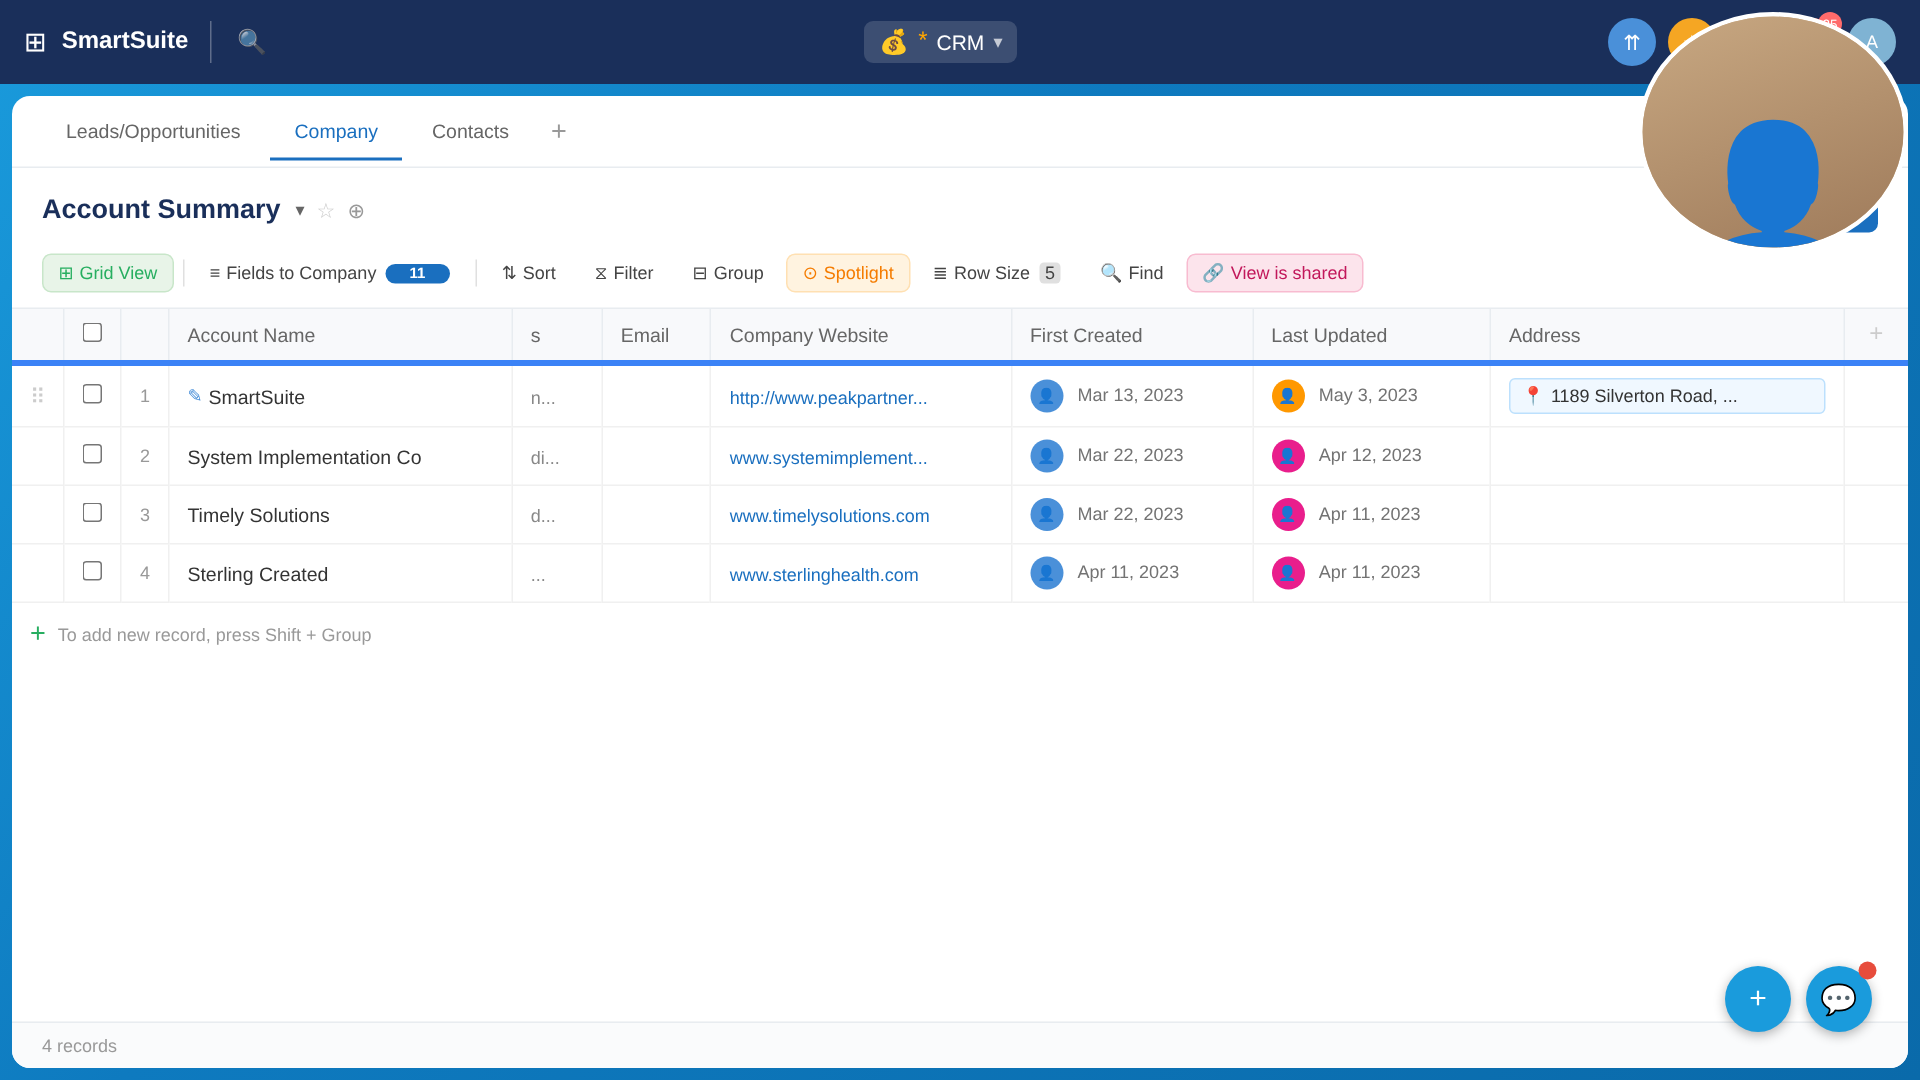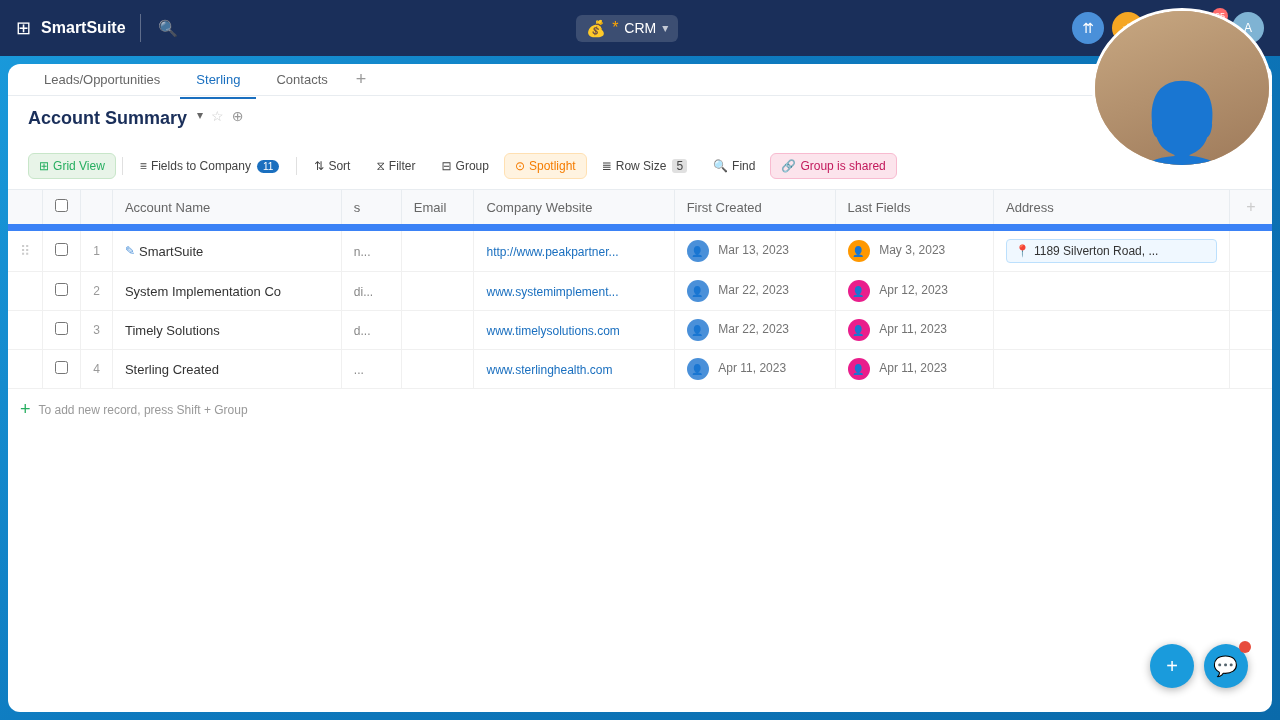--- a/index.html
+++ b/index.html
@@ -140,21 +140,21 @@
       flex-direction: column;
     }
 
     
     .tab-nav {
       display: flex;
       align-items: center;
       border-bottom: 1px solid #e8ecf0;
       padding: 0 20px;
       gap: 4px;
-      height: 32px;
+      height: 48px;
       text-align: right;
     }
     .tab-item {
       padding: 10px 16px;
       font-size: 13px;
       color: #666;
       cursor: pointer;
       border-bottom: 2px solid transparent;
       margin-bottom: -1px;
     }
@@ -166,21 +166,21 @@
     .tab-add {
       color: #999;
       font-size: 18px;
       cursor: pointer;
       padding: 4px 8px;
     }
 
     
     .view-header {
       display: flex;
-      align-items: flex-start;
+      align-items: center;
       padding: 12px 20px 8px;
       gap: 8px;
     }
     .view-title {
       font-size: 18px;
       font-weight: 600;
       color: #1a2f5a;
     }
     .view-title-caret {
       color: #666;
@@ -232,23 +232,24 @@
     }
     .grid-view-btn {
       background: #e8f4e8;
       color: #27ae60;
       border-color: #c8e6c9;
     }
     .fields-badge {
       background: #1a6fbf;
       color: white;
       border-radius: 10px;
-      padding: 1px 6px;
+      padding: 1px 16px;
       font-size: 10px;
       margin-left: 2px;
+      font-weight: bold;
     }
     .toolbar-sep {
       width: 1px;
       height: 18px;
       background: #e0e0e0;
       margin: 0 2px;
     }
     .spotlight-btn {
       background: #fff3e0;
       color: #f57c00;
@@ -266,21 +267,21 @@
       overflow: auto;
       border-top: 1px solid #e8ecf0;
     }
     table {
       width: 100%;
       border-collapse: collapse;
       font-size: 13px;
     }
     thead tr {
       background: #f8f9fb;
-      border-bottom: 7px solid #3b82f6;
+      border-bottom: 4px solid #3b82f6;
       margin-top: 12px;
     }
     thead th {
       padding: 8px 12px;
       text-align: left;
       font-weight: 500;
       color: #666;
       white-space: nowrap;
       border-right: 1px solid #e8ecf0;
     }
@@ -480,21 +481,21 @@
       <span class="notif-badge">25</span>
     </div>
     <div class="avatar-placeholder">A</div>
   </div>
 </div>
 
 <div class="main-container">
 
   <div class="tab-nav">
     <div class="tab-item">Leads/Opportunities</div>
-    <div class="tab-item active">Sterling</div>
+    <div class="tab-item active">Company</div>
     <div class="tab-item">Contacts</div>
     <div class="tab-add">+</div>
   </div>
 
   <div class="view-header">
     <span class="view-title">Account Summary</span>
     <span class="view-title-caret">▾</span>
     <span class="star-btn">☆</span>
     <span class="share-btn">⊕</span>
     <div class="spacer"></div>
@@ -536,39 +537,39 @@
       <span>≣</span>
       <span>Row Size</span>
       <span style="margin-left:2px;background:#e0e0e0;border-radius:3px;padding:0 4px;">5</span>
     </div>
     <div class="toolbar-btn">
       <span>🔍</span>
       <span>Find</span>
     </div>
     <div class="toolbar-btn view-shared-btn">
       <span>🔗</span>
-      <span>Group is shared</span>
+      <span>View is shared</span>
     </div>
   </div>
 
   <div class="table-container">
     <table>
       <thead>
         <tr>
           <th style="width:28px;"></th>
           <th style="width:28px;">
             <input type="checkbox" style="">
           </th>
           <th style="width:28px;"></th>
           <th>Account Name</th>
           <th style="width:60px;">s</th>
           <th>Email</th>
           <th>Company Website</th>
           <th>First Created</th>
-          <th>Last Fields</th>
+          <th>Last Updated</th>
           <th>Address</th>
           <th class="col-header-add">+</th>
         </tr>
       </thead>
       <tbody id="table-body">
 
         <tr>
           <td>
             <span class="drag-handle">⠿</span>
           </td>
@@ -675,20 +676,23 @@
         </tr>
       </tbody>
     </table>
 
     <div class="add-row">
       <span class="add-row-plus">+</span>
       <span>To add new record, press Shift + Group</span>
     </div>
   </div>
 
+  <div class="footer">
+    <span>4 records</span>
+  </div>
 </div>
 
 <div class="fab-container">
   <div class="fab-btn fab-add">+</div>
   <div class="fab-btn fab-chat">
     💬
     <div class="fab-chat-badge"></div>
   </div>
 </div>
 

